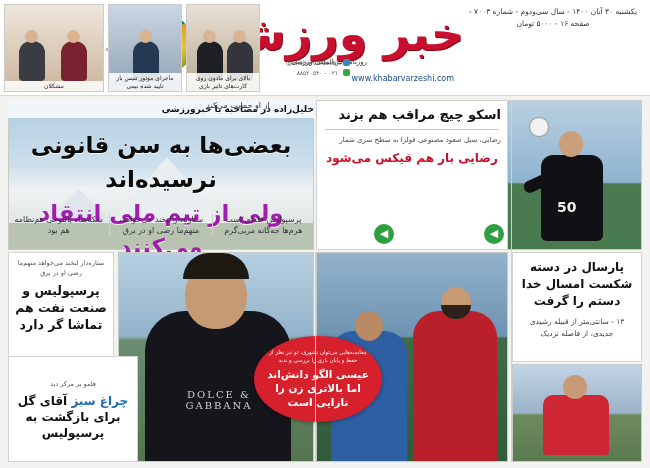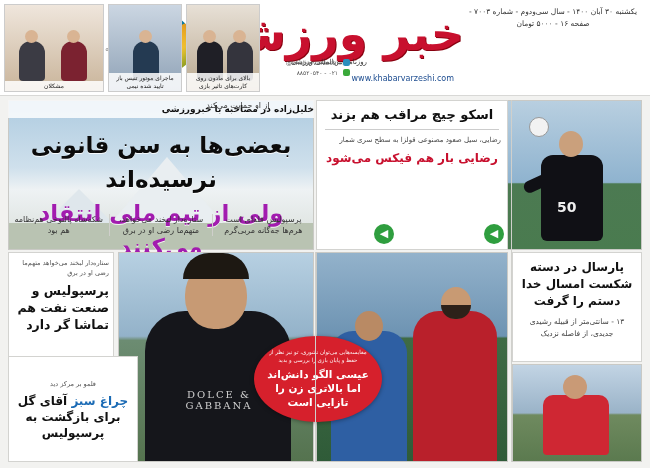--- a/index.html
+++ b/index.html
@@ -285,21 +285,21 @@
   }
 
   
   #center-top {
     top: 100px; right: 142px; width: 192px; height: 150px;
     background: #ffffff; border: 1px solid #d3d3d0;
     padding: 5px 6px; direction: rtl;
   }
   #center-top .ct-h {
     font-size: 13px; font-weight: bold; color: #0f0f0f;
-    text-align: center; line-height: 18px;
+    line-height: 18px;
   }
   #center-top .ct-rule {
     height: 1px; background: #ccc; margin: 5px 2px;
   }
   #center-top .ct-d {
     font-size: 7px; color: #444; line-height: 11px;
     text-align: right;
   }
   #center-top .ct-h2 {
     font-size: 12px; font-weight: bold; color: #c8102e;
@@ -407,21 +407,21 @@
     width: 108px; color: #cfcfcf; font-size: 10px;
     letter-spacing: 2px; text-align: center; direction: ltr;
     font-family: "DejaVu Serif", serif;
   }
 
   
   #right-col-1 {
     position: absolute;
     top: 252px; left: 8px; width: 106px; height: 112px;
     background: #fff; border: 1px solid #d3d3d0;
-    padding: 5px 4px; direction: rtl; 
+    padding: 5px 4px; direction: rtl; text-align: center;
   }
   #right-col-1 .k {
     font-size: 6.5px; color: #555; line-height: 10px;
   }
   #right-col-1 .t {
     font-size: 12.5px; font-weight: bold; color: #111;
     line-height: 17px; margin-top: 4px;
   }
   #right-col-2 {
     position: absolute;

